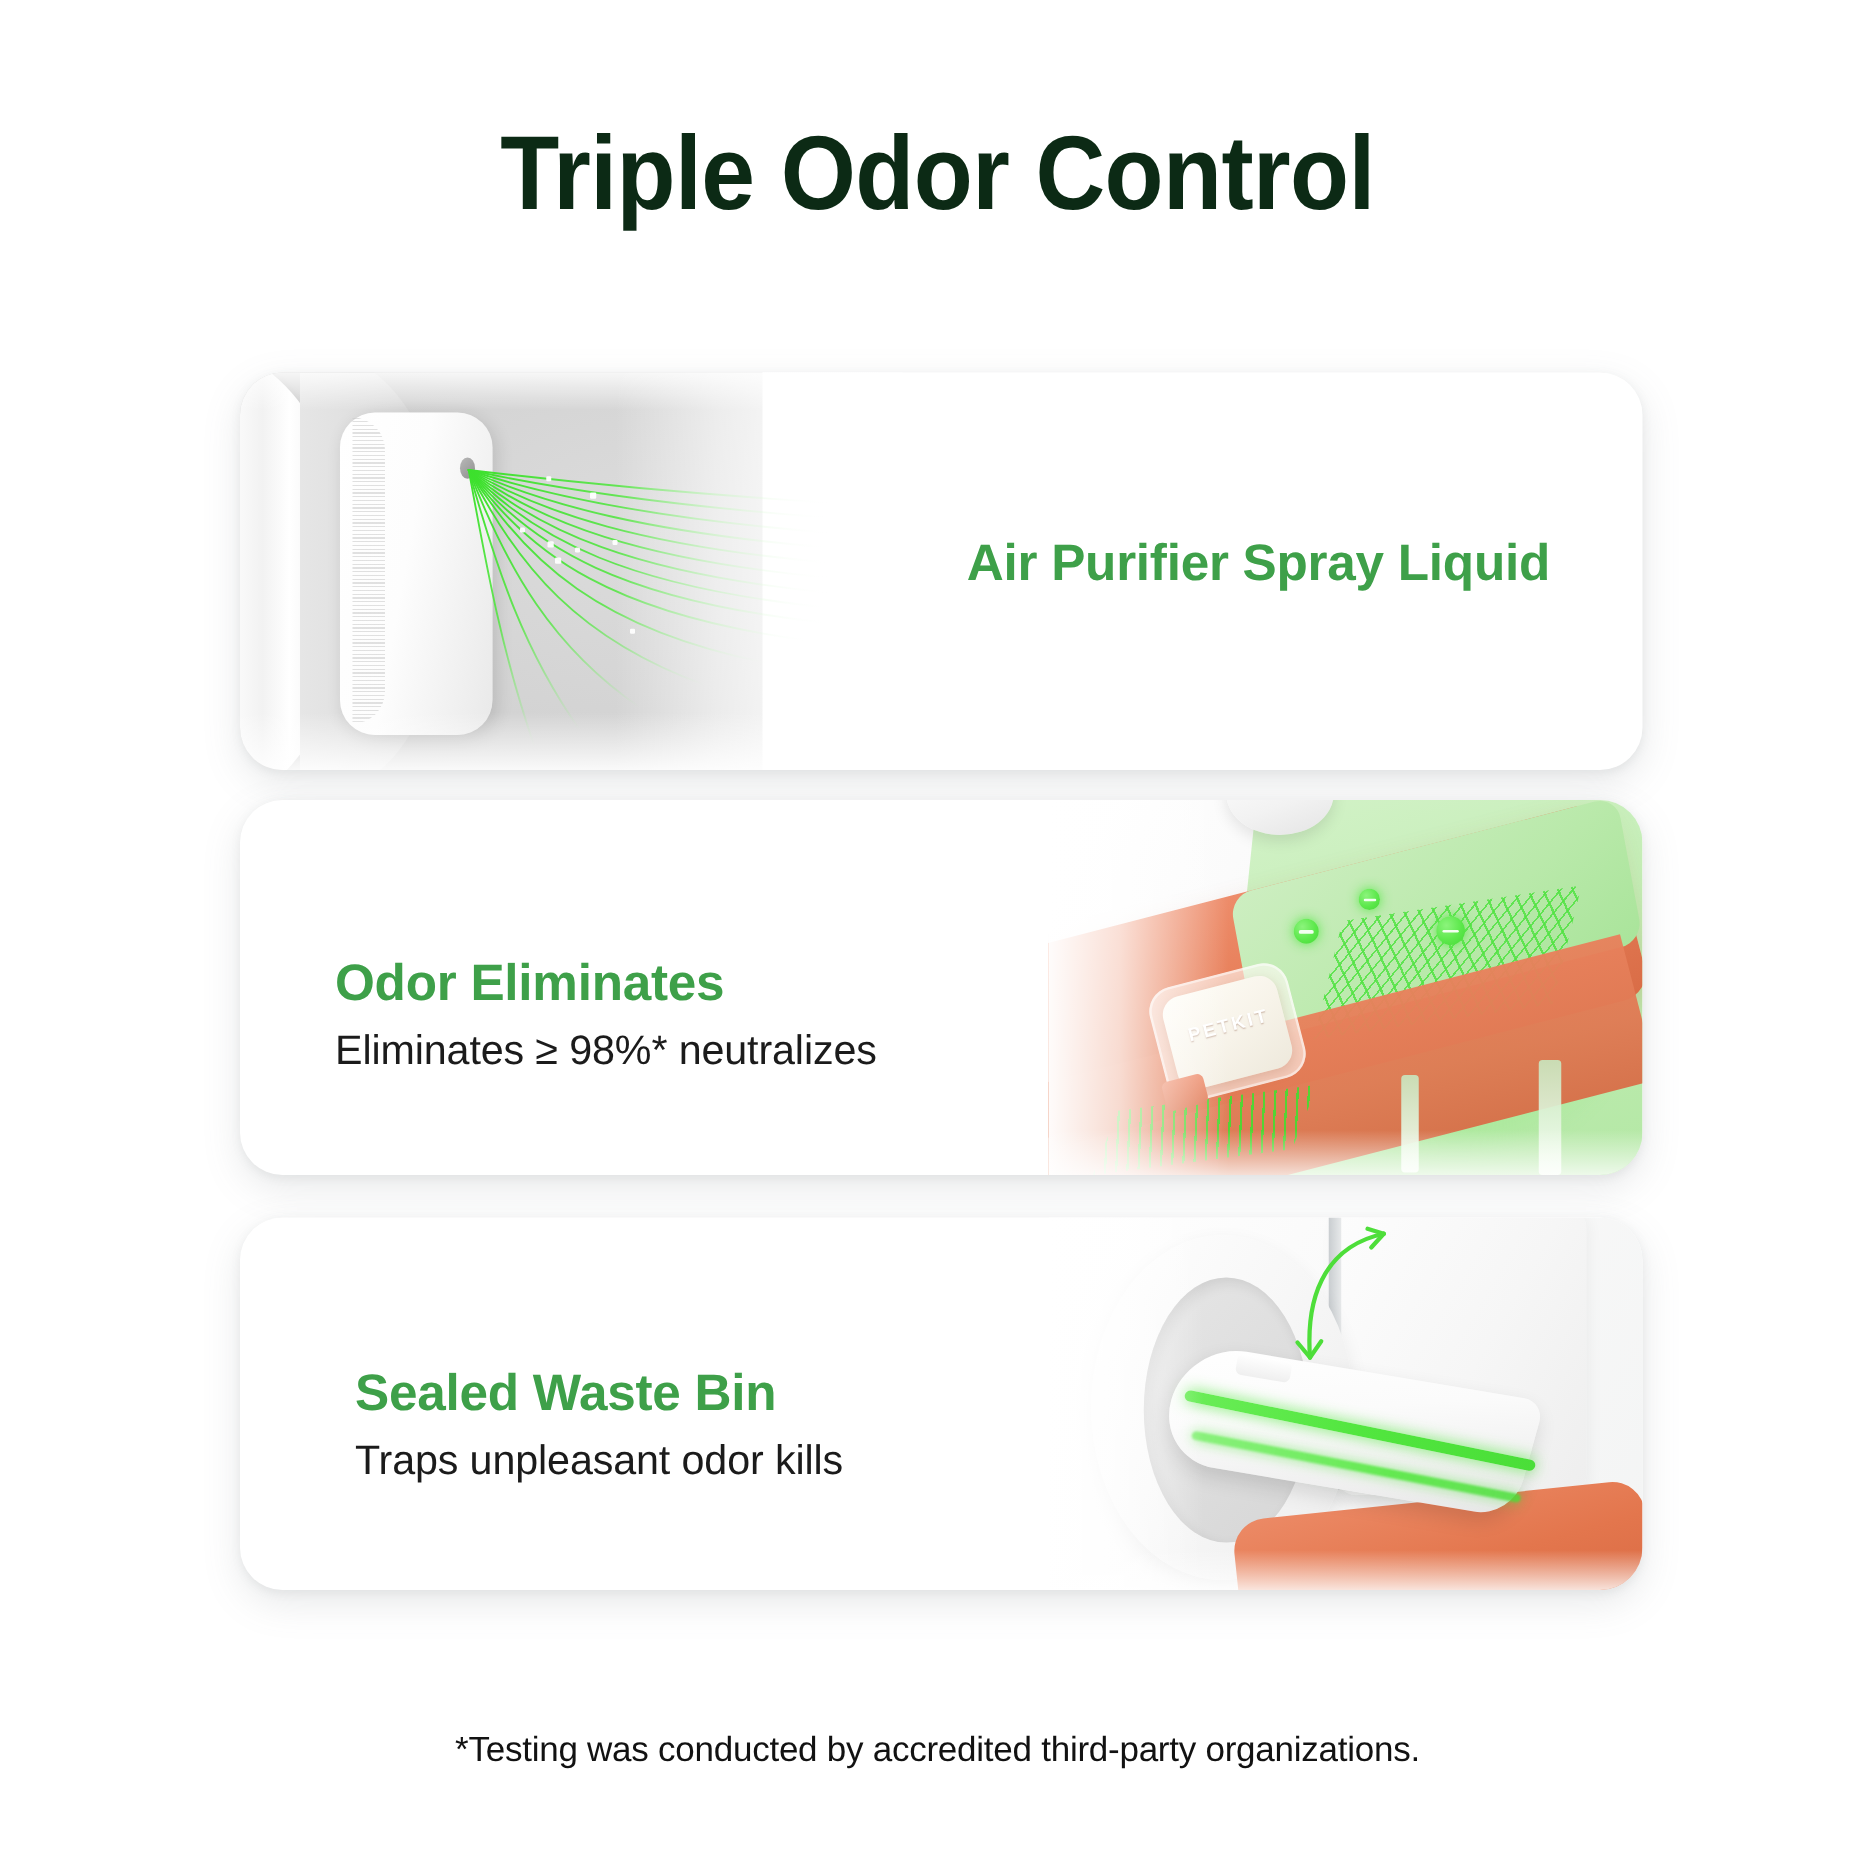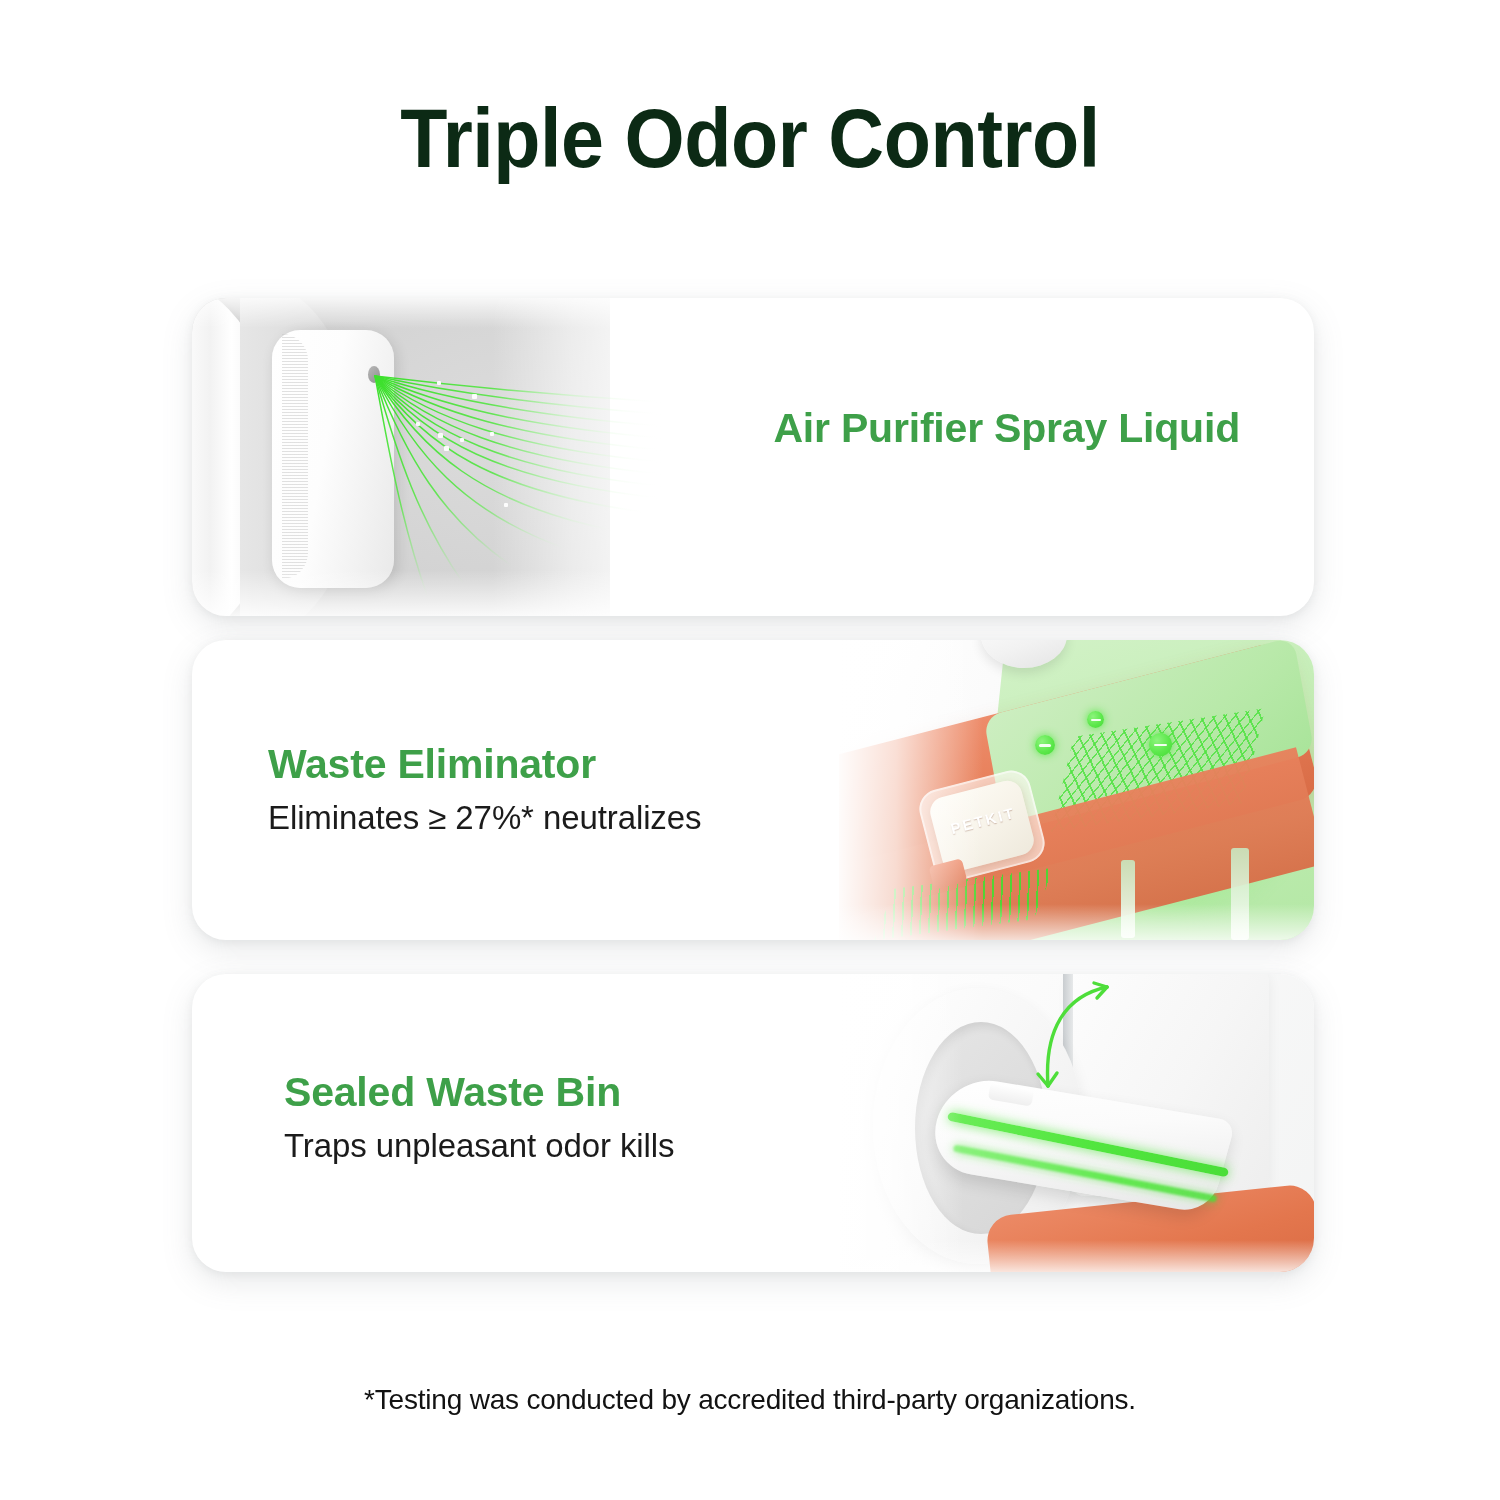--- a/index.html
+++ b/index.html
@@ -53,21 +53,21 @@
   #card-1 { left: 192px; top: 298px;  width: 1122px; height: 318px; }
   #card-2 { left: 192px; top: 640px;  width: 1122px; height: 300px; }
   #card-3 { left: 192px; top: 974px;  width: 1122px; height: 298px; }
 
   .card-inner {
     position: absolute;
     inset: 0;
   }
 
   
-  .text-block { position: absolute; }
+  .text-block { position: absolute; margin-top: 22px; }
   .t-right { text-align: right; }
   .t-left  { text-align: left; }
 
   .headline {
     font-family: "Liberation Sans", sans-serif;
     font-size: 41px;
     font-weight: 700;
     color: #3ea049;
     letter-spacing: -0.2px;
     line-height: 1.12;
@@ -509,22 +509,22 @@
         <p class="headline">Air Purifier Spray Liquid</p>
       </div>
 
     </div>
   </div>
 
   <div class="card" id="card-2">
     <div class="card-inner">
 
       <div class="text-block t-left" id="text-2">
-        <p class="headline">Waste Eliminator</p>
-        <p class="subline">Eliminates ≥ 27%* neutralizes</p>
+        <p class="headline">Odor Eliminates</p>
+        <p class="subline">Eliminates ≥ 98%* neutralizes</p>
       </div>
 
       <div class="art2">
         <div class="scene-bg"></div>
         <div class="green-field"></div>
         <div class="green-glow"></div>
         <div class="lid-cap"></div>
         <div class="tray"></div>
         <div class="tray-opening"></div>
         <div class="mesh"></div>

